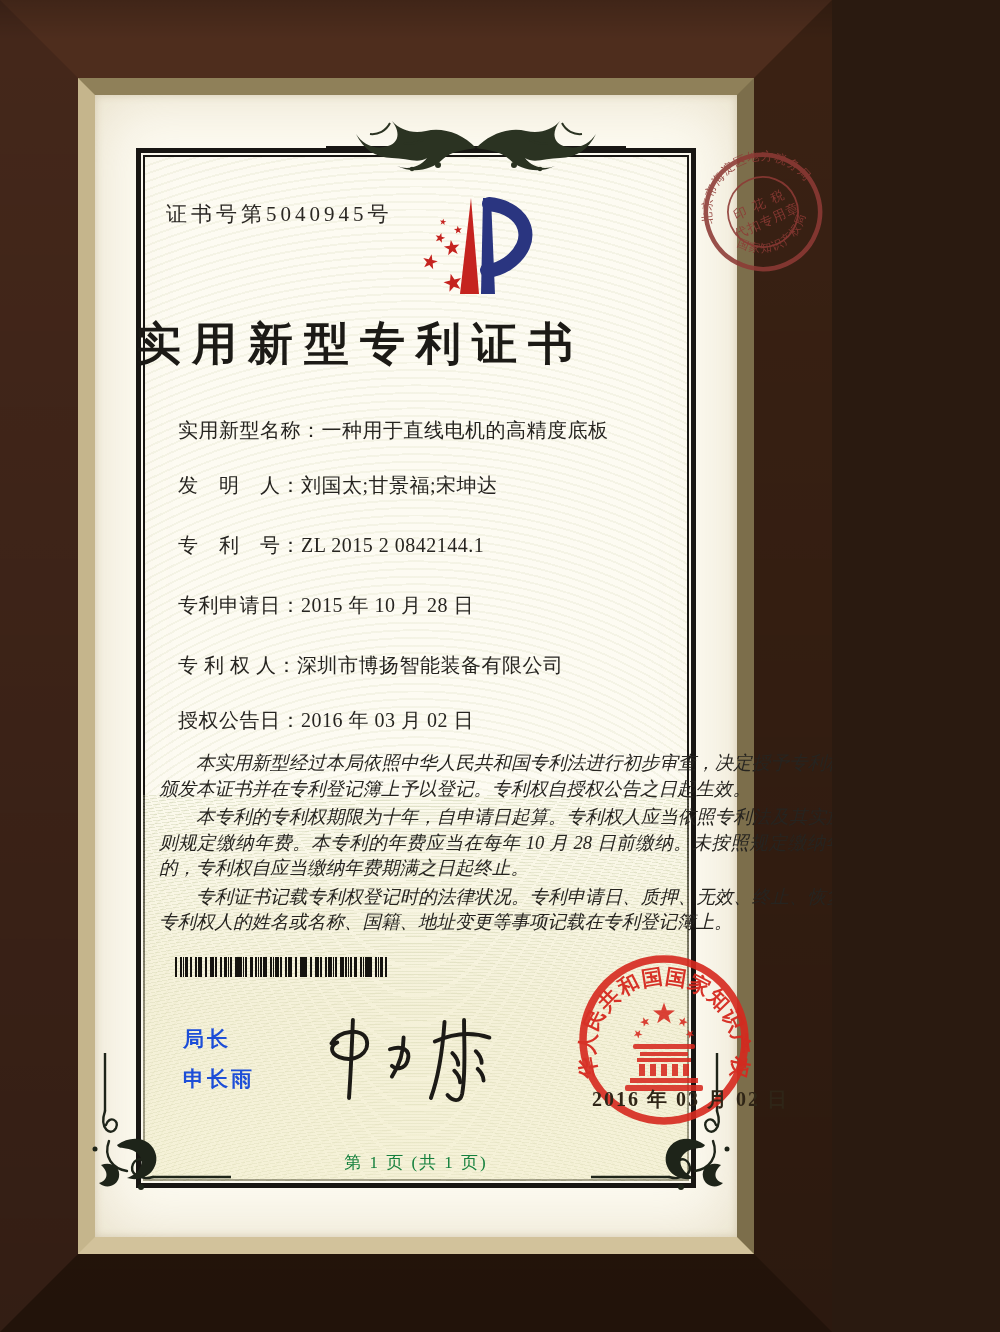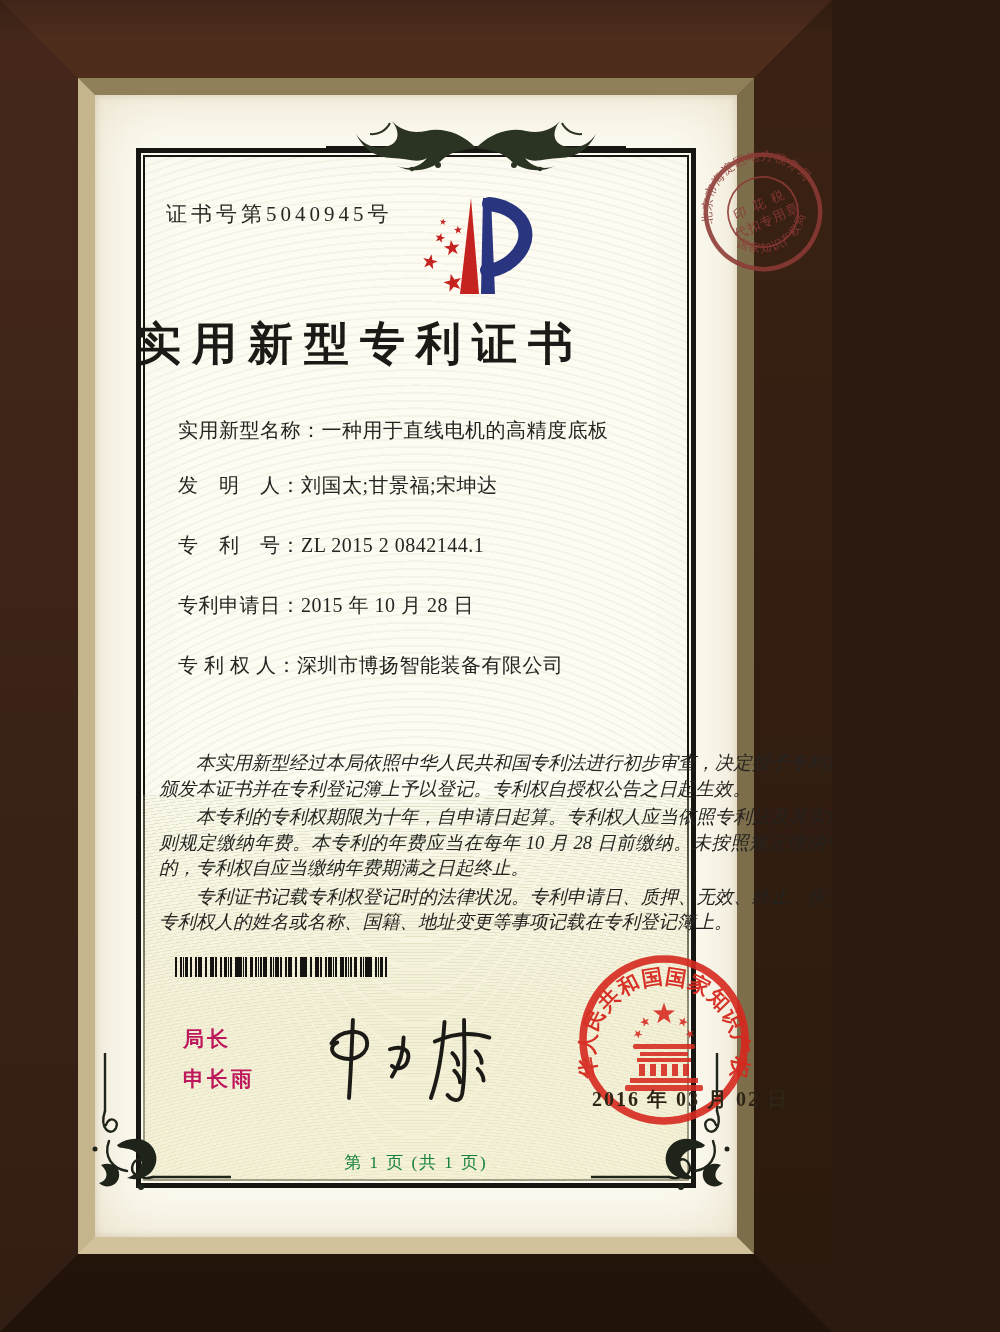--- a/index.html
+++ b/index.html
@@ -39,21 +39,21 @@
   .paras{position:absolute;left:64px;top:656px;width:704px;font-size:18.5px;
          line-height:25.5px;text-align:justify;color:#262420;font-style:italic;}
   .paras p{margin:0 0 3px 0;text-indent:2em;}
   .barcode{position:absolute;left:80px;top:862px;width:214px;height:20px;z-index:3;
         background:
           repeating-linear-gradient(90deg,#15130f 0 2px,rgba(0,0,0,0) 2px 5px),
           repeating-linear-gradient(90deg,#15130f 0 1px,rgba(0,0,0,0) 1px 7.5px),
           repeating-linear-gradient(90deg,rgba(0,0,0,0) 0 10px,#15130f 10px 13px);}
   .signer{position:absolute;left:88px;top:930px;z-index:4;
         font-family:"Liberation Sans","DejaVu Sans",sans-serif;
-        font-weight:700;font-size:21px;letter-spacing:3px;color:#be185d;}
+        font-weight:700;font-size:21px;letter-spacing:3px;color:#1d4ed8;}
   .signer div{margin-bottom:12px;}
   .sig{position:absolute;left:215px;top:912px;width:195px;height:105px;z-index:4;}
   .seal{position:absolute;left:481px;top:857px;width:176px;height:176px;z-index:4;opacity:.95;}
   .sealdate{position:absolute;left:497px;top:991px;z-index:5;font-size:20px;font-weight:700;
         letter-spacing:2px;color:#2f2517;white-space:pre;}
   .footer{position:absolute;left:41px;right:41px;top:1056px;text-align:center;
         font-size:17px;letter-spacing:2px;color:#15803d;}
   
   .logo{position:absolute;left:320px;top:97px;width:125px;height:112px;z-index:3;}
   .stamp{position:absolute;left:606px;top:55px;width:124px;height:124px;z-index:6;
@@ -165,20 +165,21 @@
       </g>
     </svg>
 
     <div class="title">实用新型专利证书</div>
 
     <div class="field f0"><span>实用新型名称：</span><span>一种用于直线电机的高精度底板</span></div>
     <div class="field f1"><span>发　明　人：</span><span>刘国太;甘景福;宋坤达</span></div>
     <div class="field f2"><span>专　利　号：</span><span>ZL 2015 2 0842144.1</span></div>
     <div class="field f3"><span>专利申请日：</span><span>2015 年 10 月 28 日</span></div>
     <div class="field f4"><span>专 利 权 人：</span><span>深圳市博扬智能装备有限公司</span></div>
+    <div class="field f5"><span>授权公告日：</span><span>2016 年 03 月 02 日</span></div>
 
     <div class="paras">
       <p>本实用新型经过本局依照中华人民共和国专利法进行初步审查，决定授予专利权，颁发本证书并在专利登记簿上予以登记。专利权自授权公告之日起生效。</p>
       <p>本专利的专利权期限为十年，自申请日起算。专利权人应当依照专利法及其实施细则规定缴纳年费。本专利的年费应当在每年 10 月 28 日前缴纳。未按照规定缴纳年费的，专利权自应当缴纳年费期满之日起终止。</p>
       <p>专利证书记载专利权登记时的法律状况。专利申请日、质押、无效、终止、恢复和专利权人的姓名或名称、国籍、地址变更等事项记载在专利登记簿上。</p>
     </div>
 
     <div class="barcode"></div>
 
     <div class="signer">

